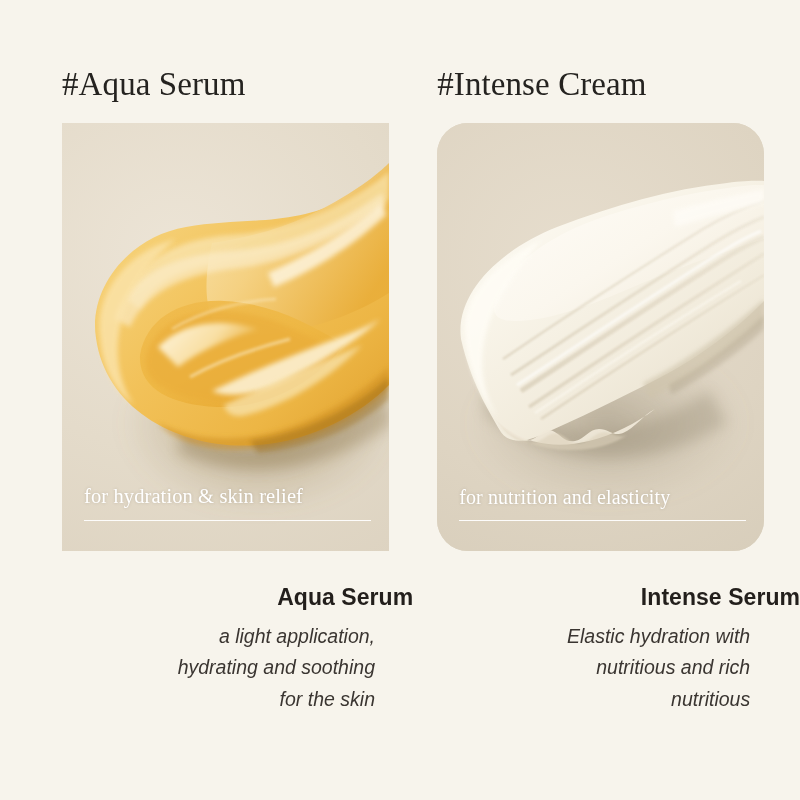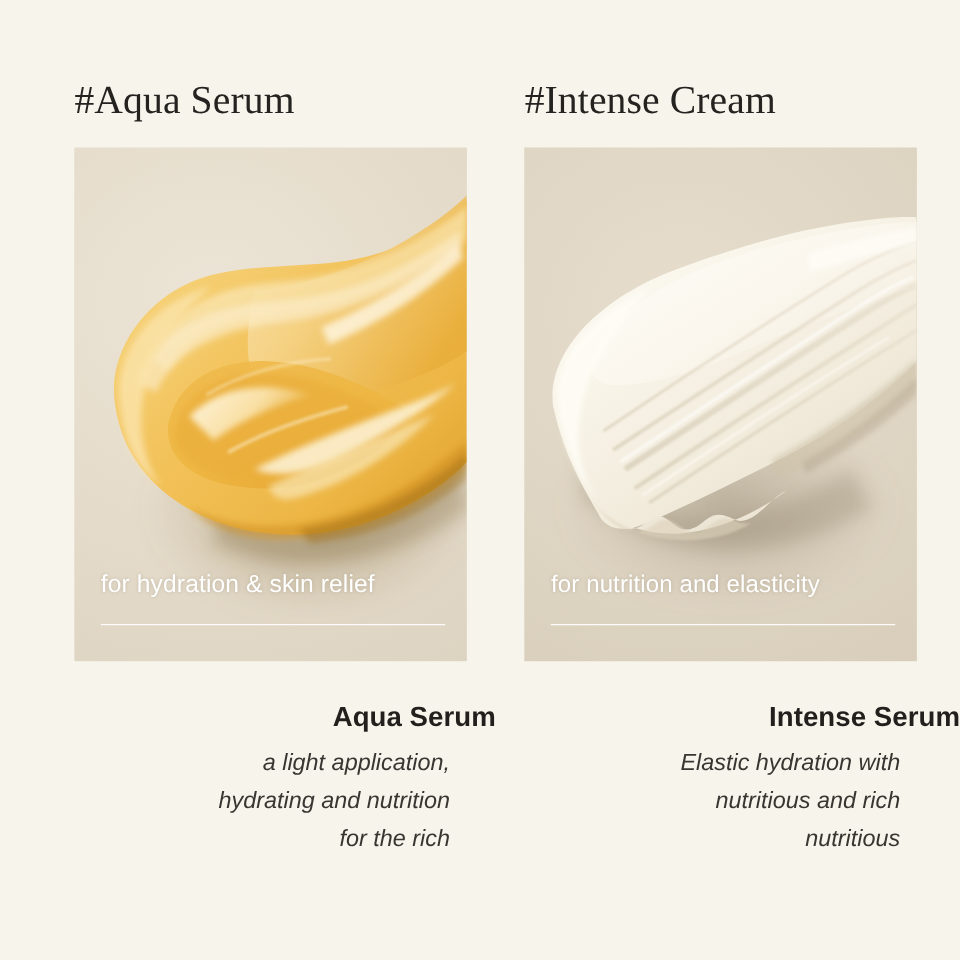--- a/index.html
+++ b/index.html
@@ -58,21 +58,21 @@
   
   .swatch-panel {
     position: relative;
     width: 327px;
     height: 428px;
     margin-top: 22px;
     overflow: hidden;
     background: #e3dbcc;
   }
   .swatch-panel.serum  { background: #e6ddcd; }
-  .swatch-panel.cream  { background: #ded5c4; }
+  .swatch-panel.cream  { background: #ded5c4; border-radius: 31px; }
 
   
   .panel-bg {
     position: absolute;
     inset: 0;
   }
   .swatch-panel.serum .panel-bg {
     background:
       radial-gradient(ellipse 120% 85% at 35% 30%, #ece4d6 0%, #e4dbca 55%, #ddd3c1 100%);
   }
@@ -88,26 +88,26 @@
   }
   .texture svg { display: block; width: 100%; height: 100%; }
 
   
   .caption {
     position: absolute;
     left: 22px;
     right: 18px;
     bottom: 30px;
     color: #ffffff;
-    font-family: Liberation Sans, sans-serif;
+    font-family: Liberation Serif, serif;
     font-size: 20.5px;
     font-weight: 400;
     letter-spacing: 0.1px;
     line-height: 1.25;
-    padding-bottom: 20px;
+    padding-bottom: 10px;
     border-bottom: 1.4px solid rgba(255,255,255,0.93);
     text-shadow: 0 0 3px rgba(120,105,85,0.30);
     white-space: nowrap;
   }
   .caption.cream-caption { font-size: 20px; }
 
   
   .product-info {
     margin-top: 33px;
     padding-left: 13px;
@@ -243,22 +243,22 @@
           </svg>
         </div>
 
         <div class="caption">for hydration &amp; skin relief</div>
       </div>
 
       <div class="product-info">
         <div class="product-title">Aqua Serum</div>
         <div class="product-desc">
           <span class="desc-line">a light application,</span>
-          <span class="desc-line">hydrating and nutrition</span>
-          <span class="desc-line">for the rich</span>
+          <span class="desc-line">hydrating and soothing</span>
+          <span class="desc-line">for the skin</span>
         </div>
       </div>
     </div>
 
     <div class="product-column right">
 
       <h2 class="hash-heading">#Intense Cream</h2>
 
       <div class="swatch-panel cream">
         <div class="panel-bg"></div>

